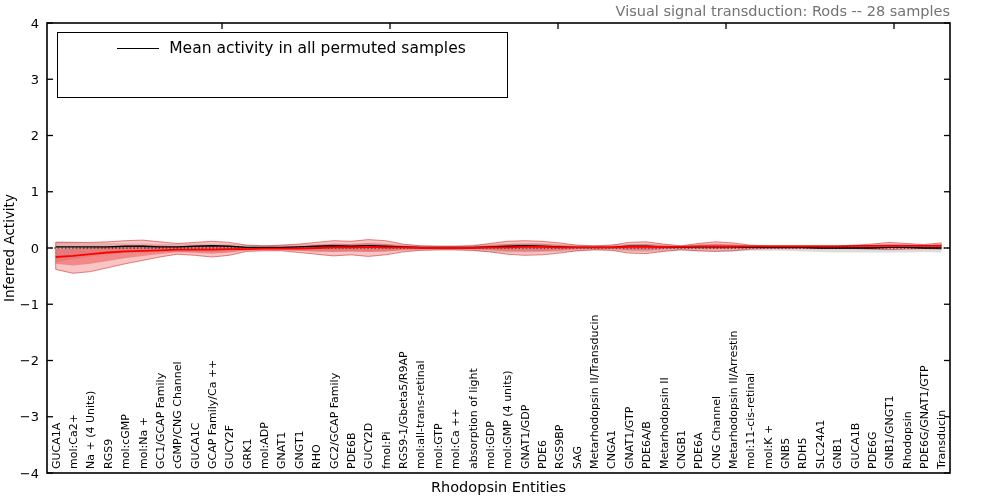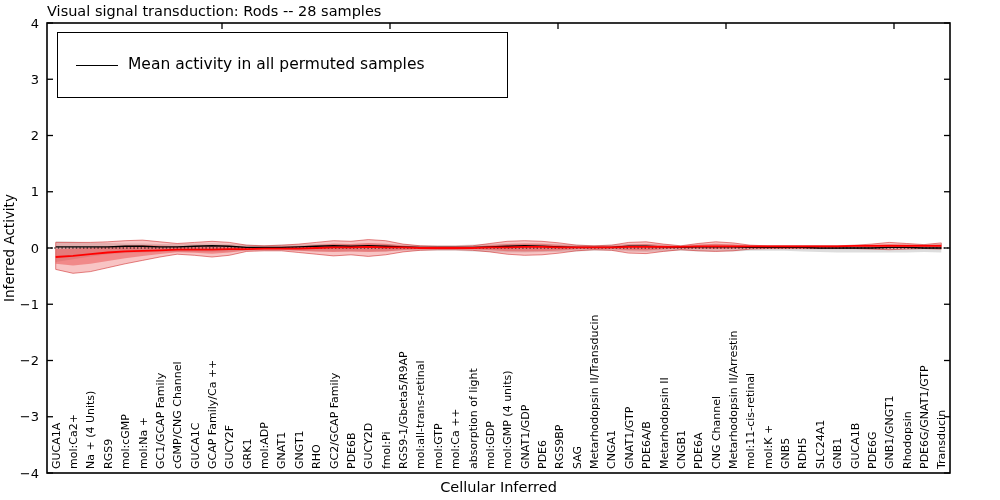--- a/index.html
+++ b/index.html
@@ -1,24 +1,24 @@
 <!DOCTYPE html>
 <html><head>
 <meta charset="utf-8">
 <style>
   html,body{margin:0;padding:0;background:#ffffff;}
   .fig{position:relative;width:1000px;height:500px;background:#ffffff;
        font-family:"DejaVu Sans","Liberation Sans",sans-serif;color:#000;overflow:hidden;}
-  .title{position:absolute;left:47px;top:3px;width:903px;text-align:left;
-         font-size:14.5px;color:#000000;}
+  .title{position:absolute;left:47px;top:3px;width:903px;text-align:right;
+         font-size:14.5px;color:#737373;}
   .xlabel{position:absolute;left:47px;top:479px;width:903px;text-align:center;font-size:14.5px;}
   .ylabel{position:absolute;left:9px;top:248px;transform:translate(-50%,-50%) rotate(-90deg);
           font-size:13.5px;white-space:nowrap;}
   .legend{position:absolute;left:57px;top:32px;width:451px;height:66px;box-sizing:border-box;
-          border:1.8px solid #000;background:#fff;display:flex;flex-direction:column;
+          border:1.8px solid #000;background:#fff;display:flex;flex-direction:row;
           justify-content:space-around;z-index:3;}
   .legend-row{display:flex;align-items:center;height:31px;padding-left:18px;}
   .legend-line{width:42px;height:0;margin-right:10px;flex:0 0 42px;}
   .legend-label{font-size:15.5px;line-height:1;}
   svg{position:absolute;left:0;top:0;}
 </style>
 </head>
 <body>
 
 <div class="fig">
@@ -119,14 +119,14 @@
     </svg>
 
   <div class="legend">
     <div class="legend-row">
       <div class="legend-line" id="leg-line-0" style="border-top: 1.6px solid rgb(0, 0, 0);"></div>
       <div class="legend-label">Mean activity in all permuted samples</div>
     </div>
   </div>
 
   <div class="ylabel">Inferred Activity</div>
-  <div class="xlabel">Cellular Inferred</div>
+  <div class="xlabel">Rhodopsin Entities</div>
 </div>
 
 </body></html>

